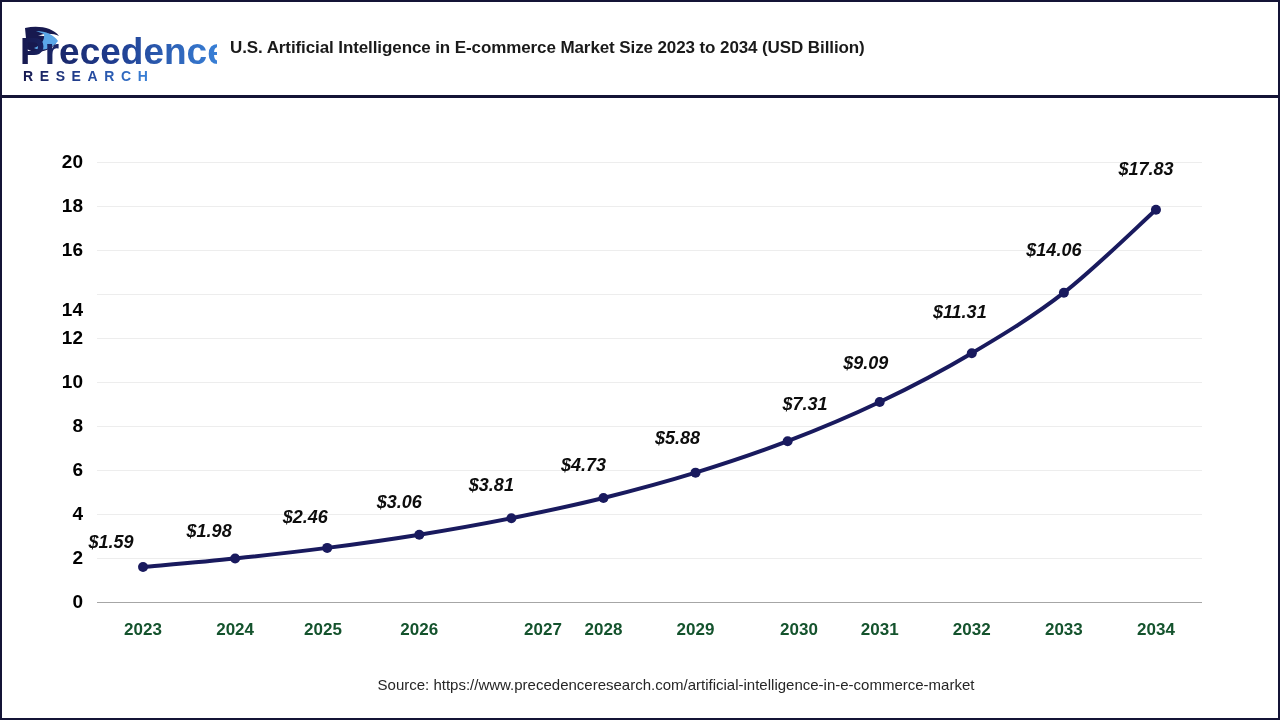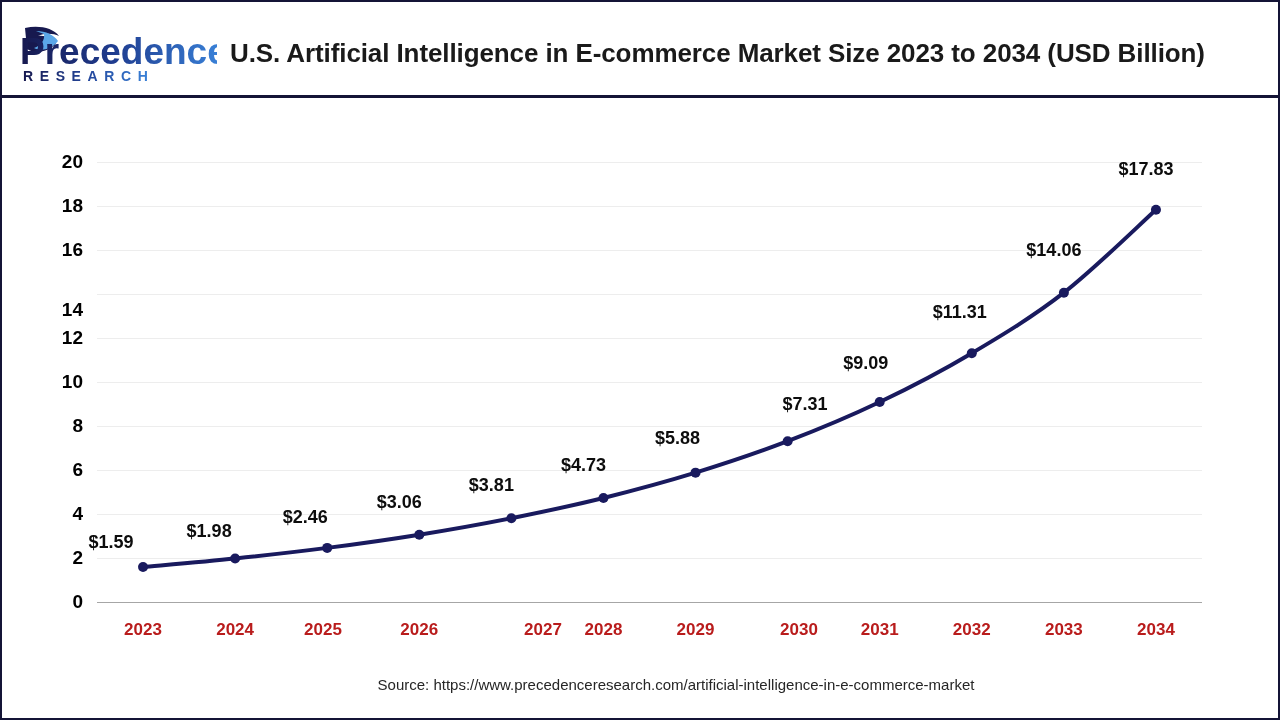--- a/index.html
+++ b/index.html
@@ -37,21 +37,21 @@
     width: 205px;
     height: 62px;
   }
   #logo svg { display: block; }
 
   #chart-title {
     position: absolute;
     left: 228px;
     top: 36px;
     width: 1030px;
-    font-size: 26px;
+    font-size: 17px;
     font-weight: bold;
     color: #1a1a1a;
     letter-spacing: -0.1px;
     text-align: left;
     white-space: nowrap;
   }
 
   
   #chart-region {
     position: absolute;
@@ -92,40 +92,41 @@
     white-space: nowrap;
   }
 
   .xtick {
     position: absolute;
     top: 100%;
     margin-top: 18px;
     transform: translateX(-50%);
     font-size: 17px;
     font-weight: bold;
-    color: #b91c1c;
+    color: #14532d;
     white-space: nowrap;
   }
 
   #series-svg {
     position: absolute;
     left: 0;
     top: 0;
     width: 100%;
     height: 100%;
     overflow: visible;
   }
 
   .point-label {
     position: absolute;
     transform: translate(-50%, -100%);
     font-size: 18px;
     font-weight: bold;
     color: #0d0d0d;
     white-space: nowrap;
+    font-style: italic;
   }
 
   #source-note {
     position: absolute;
     left: 0;
     top: 575px;  
     width: 1276px;
     text-align: center;
     font-size: 15px;
     color: #262626;

